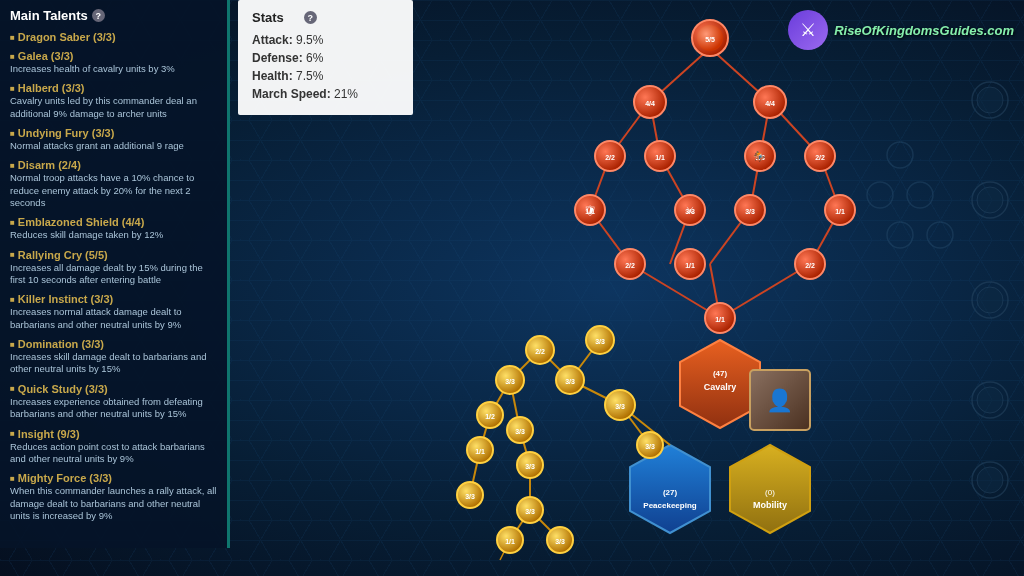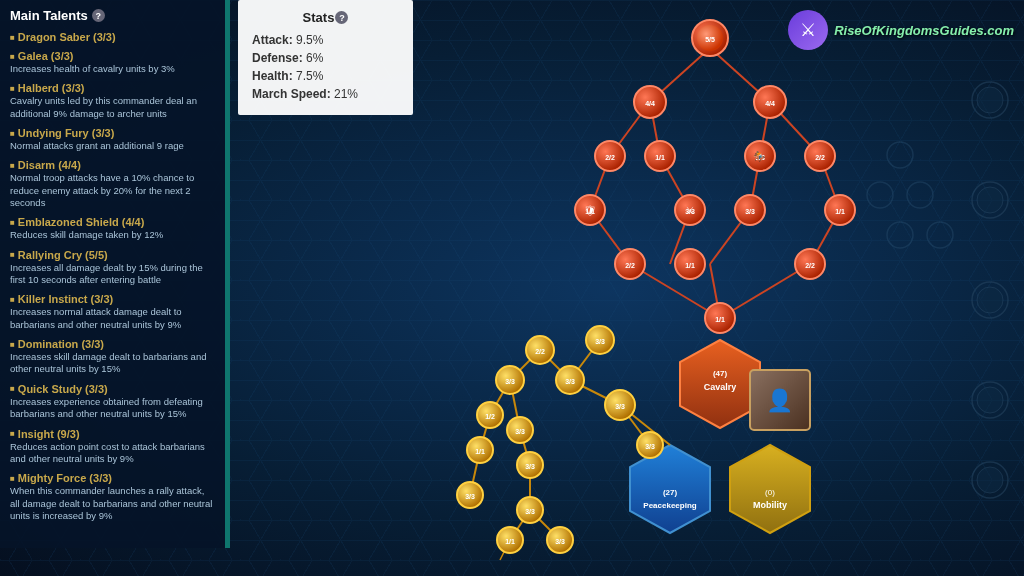--- a/index.html
+++ b/index.html
@@ -37,21 +37,21 @@
     .left-panel {
       position: absolute;
       left: 0;
       top: 0;
       width: 230px;
       height: 548px;
       background: rgba(5, 20, 40, 0.92);
       z-index: 10;
       overflow-y: auto;
       padding: 8px 10px;
-      border-right: 5px solid #0f766e;
+      border-right: 3px solid #0f766e;
     }
 
     .left-panel h2 {
       color: #ffffff;
       font-size: 13px;
       font-weight: bold;
       margin-bottom: 8px;
       display: flex;
       align-items: center;
       gap: 4px;
@@ -95,22 +95,21 @@
       border-radius: 2px;
     }
 
     .stats-panel h3 {
       font-size: 13px;
       font-weight: bold;
       color: #222;
       margin-bottom: 8px;
       display: flex;
       align-items: center;
-      gap: 1px;
-      justify-content: center;
+      gap: 20px;
     }
 
     .stat-line {
       font-size: 12px;
       color: #333;
       margin-bottom: 4px;
     }
 
     
     .watermark {
@@ -196,21 +195,21 @@
     </div>
       <div class="talent-item">
       <div class="talent-name">Halberd (3/3)</div>
       <div class="talent-desc">Cavalry units led by this commander deal an additional 9% damage to archer units</div>
     </div>
       <div class="talent-item">
       <div class="talent-name">Undying Fury (3/3)</div>
       <div class="talent-desc">Normal attacks grant an additional 9 rage</div>
     </div>
       <div class="talent-item">
-      <div class="talent-name">Disarm (4/4)</div>
+      <div class="talent-name">Disarm (2/4)</div>
       <div class="talent-desc">Normal troop attacks have a 10% chance to reduce enemy attack by 20% for the next 2 seconds</div>
     </div>
       <div class="talent-item">
       <div class="talent-name">Emblazoned Shield (4/4)</div>
       <div class="talent-desc">Reduces skill damage taken by 12%</div>
     </div>
       <div class="talent-item">
       <div class="talent-name">Rallying Cry (5/5)</div>
       <div class="talent-desc">Increases all damage dealt by 15% during the first 10 seconds after entering battle</div>
     </div>

